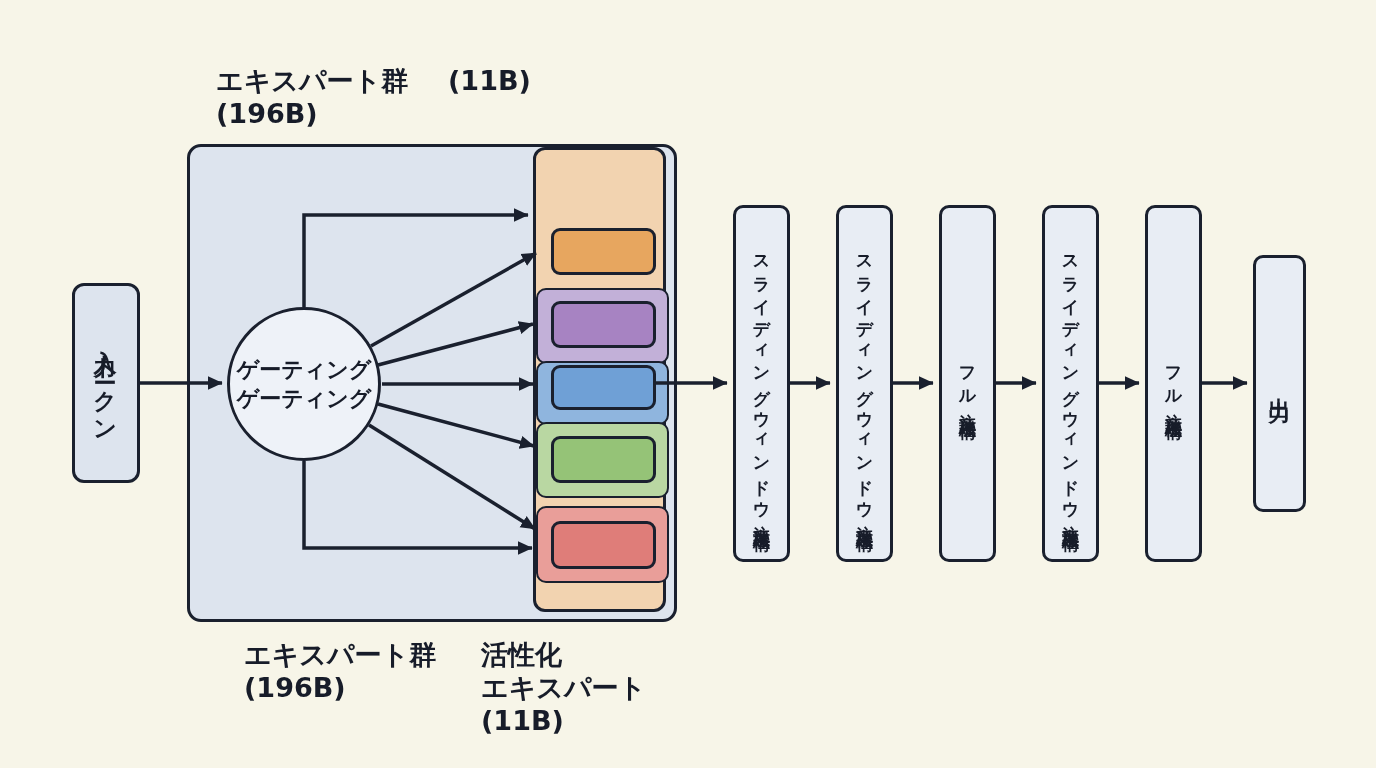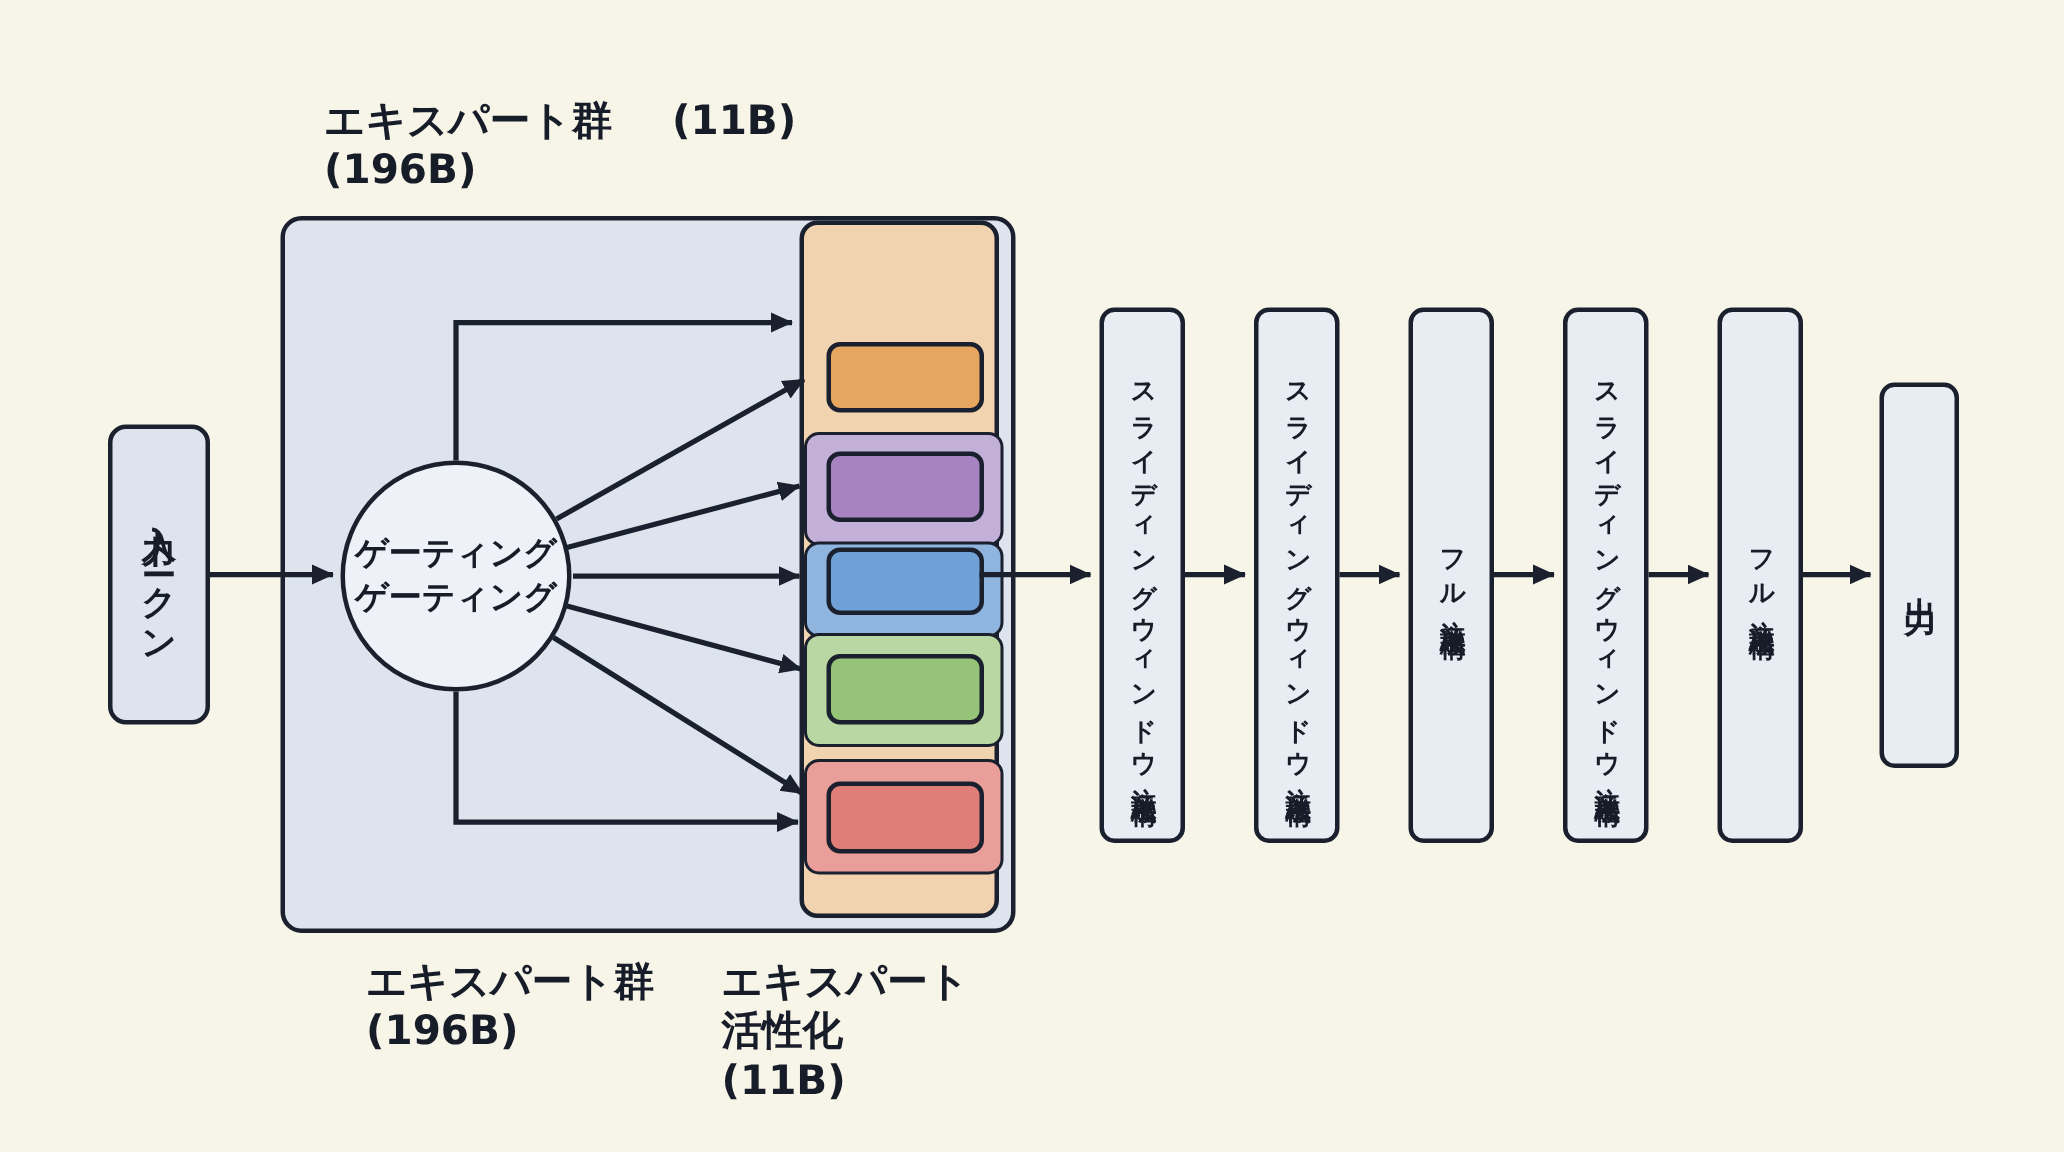--- a/index.html
+++ b/index.html
@@ -117,22 +117,22 @@
 
   <div class="node output-box">
     <span class="vtext">出力</span>
   </div>
 
   <div class="lbl lbl-bot-experts">
     <div>エキスパート群</div>
     <div>(196B)</div>
   </div>
   <div class="lbl lbl-bot-active">
+    <div>活性化</div>
     <div>エキスパート</div>
-    <div>活性化</div>
     <div>(11B)</div>
   </div>
 
   <svg class="arrows" width="1376" height="768" viewBox="0 0 1376 768">
     <defs>
       <marker id="ah" viewBox="0 0 12 12" refX="10.5" refY="6" markerWidth="16" markerHeight="16" orient="auto" markerUnits="userSpaceOnUse">
         <path d="M0,1 L11,6 L0,11 Z" fill="#1a202e"></path>
       </marker>
     </defs>
     <g stroke="#1a202e" stroke-width="3.5" fill="none">

